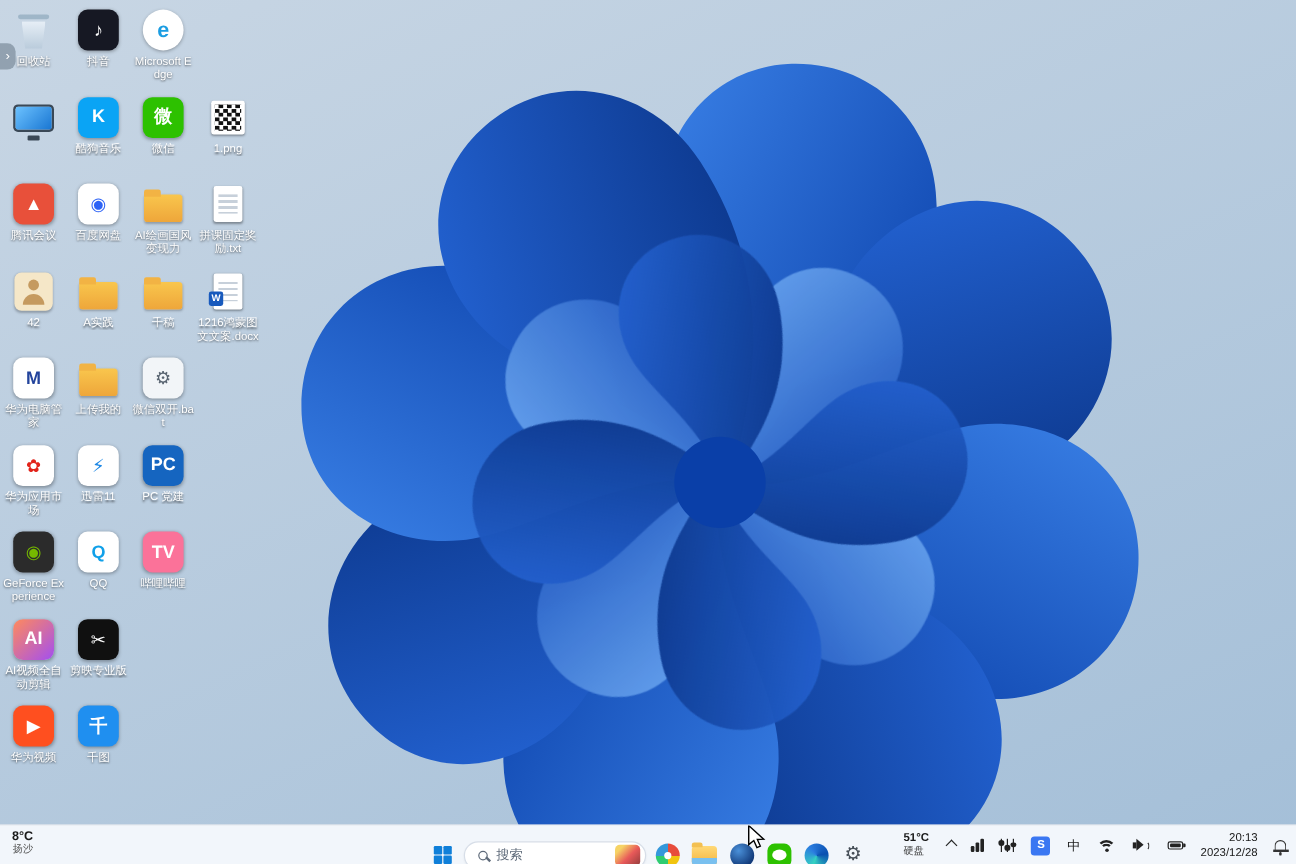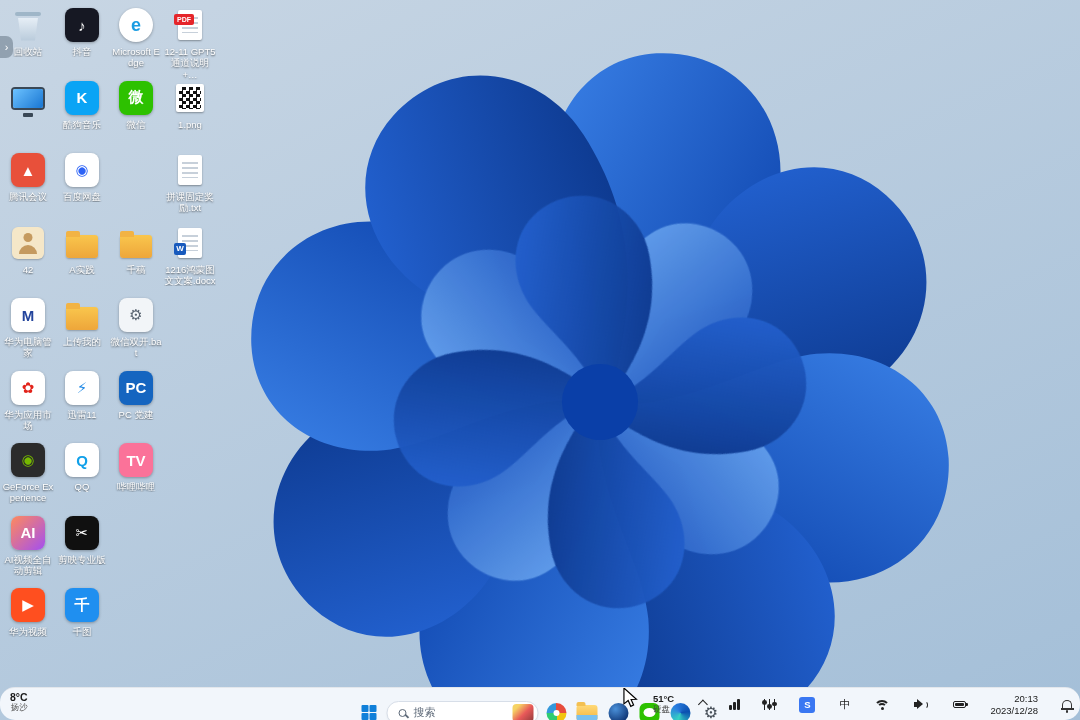--- a/index.html
+++ b/index.html
@@ -34,21 +34,21 @@
   .monitor-shape::after{content:"";position:absolute;left:50%;bottom:-9px;transform:translateX(-50%);width:10px;height:4px;background:#3a4856;border-radius:1px;}
   .person-shape{display:block;width:32px;height:32px;border-radius:6px;background:#f5e7c8;position:relative;box-shadow:0 1px 2px rgba(0,0,0,.25);}
   .person-shape::before{content:"";position:absolute;top:6px;left:50%;transform:translateX(-50%);width:9px;height:9px;border-radius:50%;background:#c59a5f;}
   .person-shape::after{content:"";position:absolute;bottom:5px;left:50%;transform:translateX(-50%);width:18px;height:9px;border-radius:9px 9px 0 0;background:#c59a5f;}
 
   .flyout{position:absolute;left:0;top:36px;width:13px;height:22px;background:rgba(110,126,142,.6);
      border-radius:0 7px 7px 0;color:#fff;font-size:11px;display:flex;align-items:center;justify-content:center;cursor:pointer;}
 
   
   .taskbar{position:absolute;left:0;right:0;bottom:0;height:33px;background:var(--taskbar-bg,#f2f6fb);
-     border-top:1px solid rgba(0,0,0,.06);z-index:5;border-radius:15px;}
+     border-top:1px solid rgba(0,0,0,.06);z-index:5;}
   .weather{position:absolute;left:10px;top:3px;display:flex;flex-direction:column;line-height:1.15;cursor:pointer;}
   .w-temp{font-size:10.5px;color:#1a1a1a;font-weight:bold;}
   .w-cond{font-size:8.5px;color:#555;text-align:right;}
   .tb-center{position:absolute;left:50%;top:0;height:49px;transform:translateX(-50%);display:flex;align-items:center;gap:4px;}
   .tb-btn{background:none;border:0;padding:3px;margin:0;border-radius:5px;display:flex;align-items:center;justify-content:center;height:27px;min-width:27px;cursor:pointer;}
   .win-logo{display:grid;grid-template-columns:7px 7px;gap:1.5px;}
   .win-logo i{width:7px;height:7px;background:var(--accent,#0f7fd9);border-radius:1px;}
   .search-pill{height:24px;width:152px;background:#fff;border:1px solid #d7dee8;border-radius:13px;
      display:flex;align-items:center;gap:7px;padding:0 4px 0 11px;cursor:pointer;box-shadow:0 1px 2px rgba(0,0,0,.05);}
   .mag{width:8px;height:8px;border:1.5px solid #5f6b7a;border-radius:50%;position:relative;flex:0 0 auto;}
@@ -63,21 +63,21 @@
   .fexp::before{content:"";position:absolute;top:-3px;left:0;width:9px;height:4px;background:#f3c052;border-radius:2px 2px 0 0;}
   .fexp::after{content:"";position:absolute;bottom:0;left:0;right:0;height:6px;background:#79c0ef;border-radius:0 0 3px 3px;}
   .sphere{width:20px;height:20px;border-radius:50%;background:radial-gradient(circle at 35% 30%,#4a90d9,#123a7a 72%);}
   .wc{width:20px;height:20px;border-radius:6px;background:#2dc100;position:relative;}
   .wc::before{content:"";position:absolute;top:5px;left:4px;width:12px;height:9px;border-radius:50%;background:#fff;}
   .edge-c{width:20px;height:20px;border-radius:50%;background:conic-gradient(from 200deg,#35d2c2,#2b7de0,#0a50b0,#35d2c2);}
   .gear-ic{font-size:16px;color:#474f58;line-height:1;}
   .gear-ic::before{content:"⚙";}
 
   
-  .tray{position:absolute;right:8px;top:0;height:33px;display:flex;align-items:center;gap:24px;}
+  .tray{position:absolute;right:8px;top:0;height:33px;display:flex;align-items:center;gap:14px;}
   .tray-temp{display:flex;flex-direction:column;line-height:1.15;align-items:flex-start;cursor:pointer;}
   .tt-v{font-size:9.5px;font-weight:bold;color:#1a1a1a;}
   .tt-l{font-size:8.5px;color:#444;}
   .chev{width:7px;height:7px;border:solid #222;border-width:1.8px 1.8px 0 0;transform:rotate(-45deg) translate(1px,1px);cursor:pointer;}
   .chart-ic{display:flex;align-items:flex-end;gap:1.5px;height:11px;cursor:pointer;}
   .chart-ic i{width:2.5px;background:#222;border-radius:1px;}
   .chart-ic i:nth-child(1){height:5px;}.chart-ic i:nth-child(2){height:8px;}.chart-ic i:nth-child(3){height:11px;}
   .mixer-ic{display:flex;gap:3.5px;height:11px;cursor:pointer;}
   .mixer-ic i{width:1.6px;background:#222;position:relative;}
   .mixer-ic i::after{content:"";position:absolute;left:-1.6px;width:4.8px;height:4.8px;border-radius:50%;background:#222;}
@@ -266,20 +266,26 @@
           <span class="tg" style="background:#ffffff;color:#1b9de2;border-radius:50%;font-size:18px;">e</span>
         </div>
         <div class="lbl">Microsoft Edge</div>
       </div>
       <div class="dicon" style="left: 110px; top: 78.5px;">
         <div class="ico">
           <span class="tg" style="background:#2dc100;color:#ffffff;">微</span>
         </div>
         <div class="lbl">微信</div>
       </div>
+      <div class="dicon" style="left: 110px; top: 151px;">
+        <div class="ico">
+          <span class="folder-shape"></span>
+        </div>
+        <div class="lbl">AI绘画国风变现力</div>
+      </div>
       <div class="dicon" style="left: 110px; top: 223.5px;">
         <div class="ico">
           <span class="folder-shape"></span>
         </div>
         <div class="lbl">千稿</div>
       </div>
       <div class="dicon" style="left: 110px; top: 296px;">
         <div class="ico">
           <span class="tg" style="background:#f2f5f8;color:#5a6572;">⚙</span>
         </div>
@@ -289,28 +295,20 @@
         <div class="ico">
           <span class="tg" style="background:#1565c0;color:#ffffff;">PC</span>
         </div>
         <div class="lbl">PC 党建</div>
       </div>
       <div class="dicon" style="left: 110px; top: 441px;">
         <div class="ico">
           <span class="tg" style="background:#fb7299;color:#ffffff;">TV</span>
         </div>
         <div class="lbl">哔哩哔哩</div>
-      </div>
-      <div class="dicon" style="left: 164px; top: 6px;">
-        <div class="ico">
-          <span class="doc-shape">
-            <b class="pdf-band">PDF</b>
-          </span>
-        </div>
-        <div class="lbl">12-11 GPT5 通道说明+…</div>
       </div>
       <div class="dicon" style="left: 164px; top: 78.5px;">
         <div class="ico">
           <span class="qr-shape"></span>
         </div>
         <div class="lbl">1.png</div>
       </div>
       <div class="dicon" style="left: 164px; top: 151px;">
         <div class="ico">
           <span class="doc-shape"></span>

